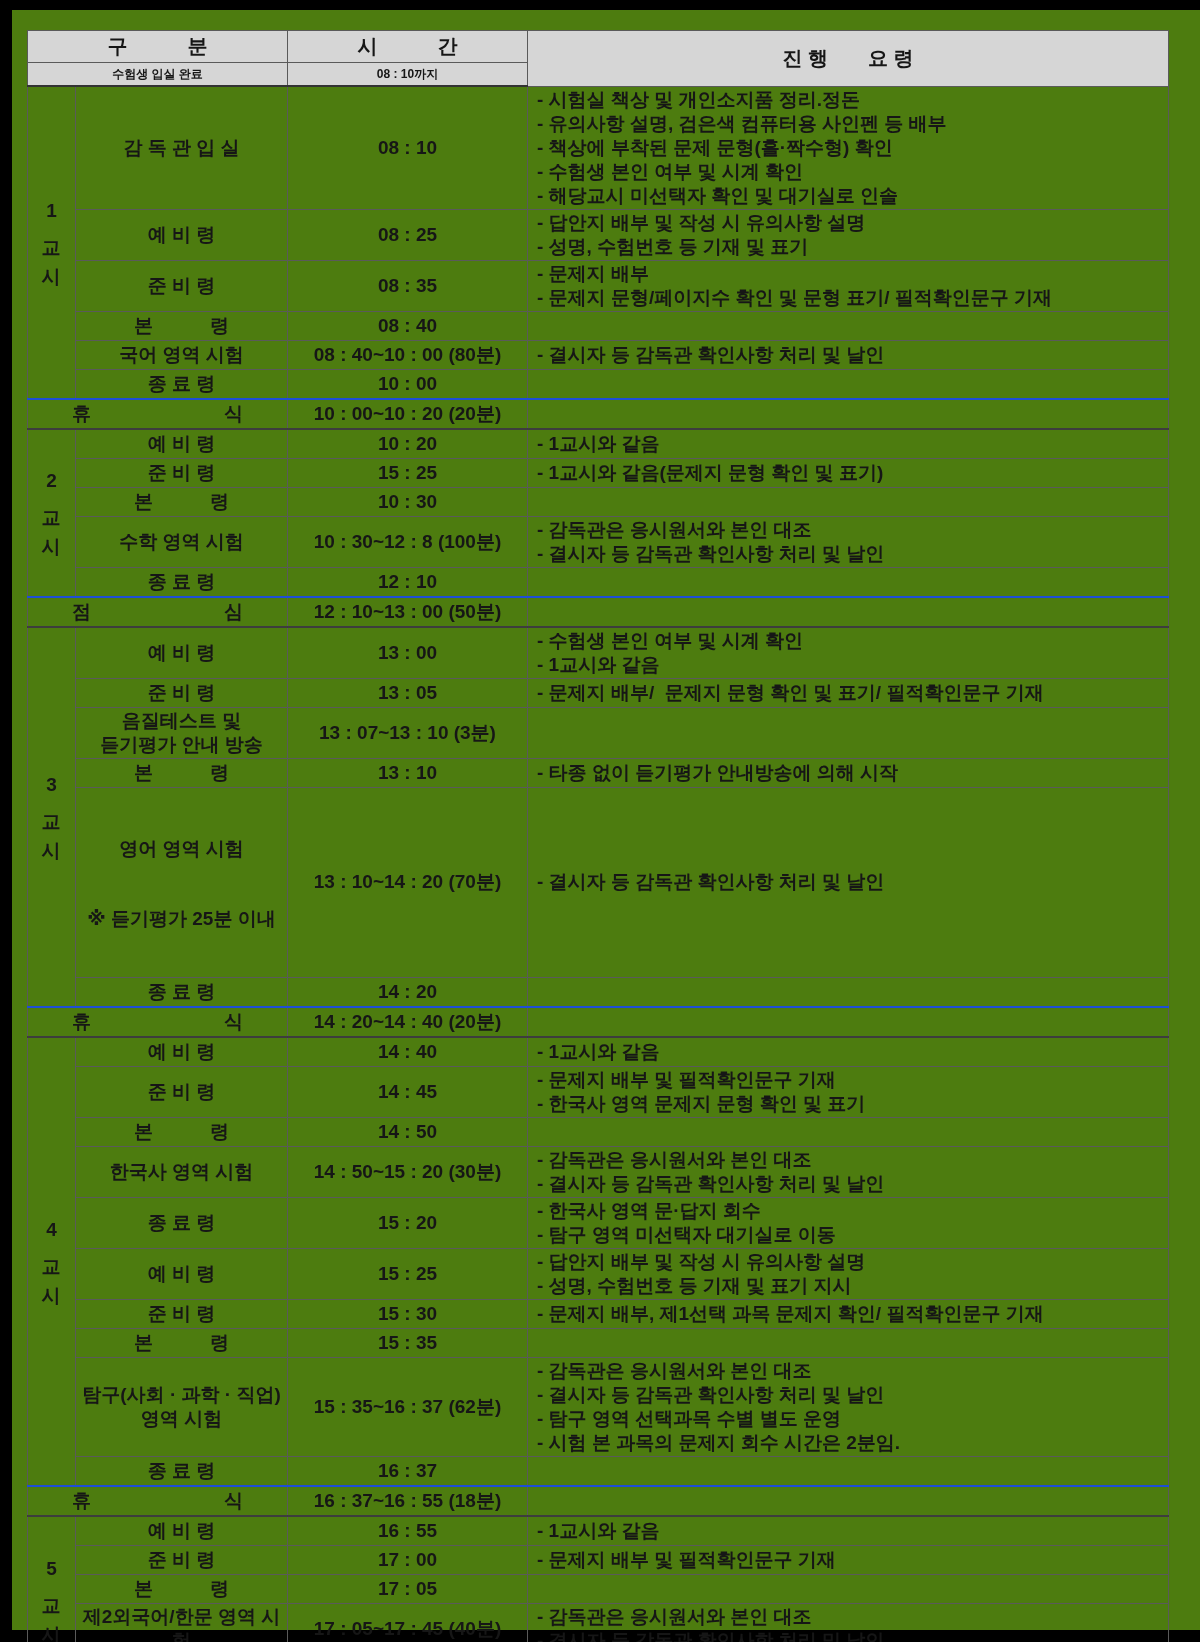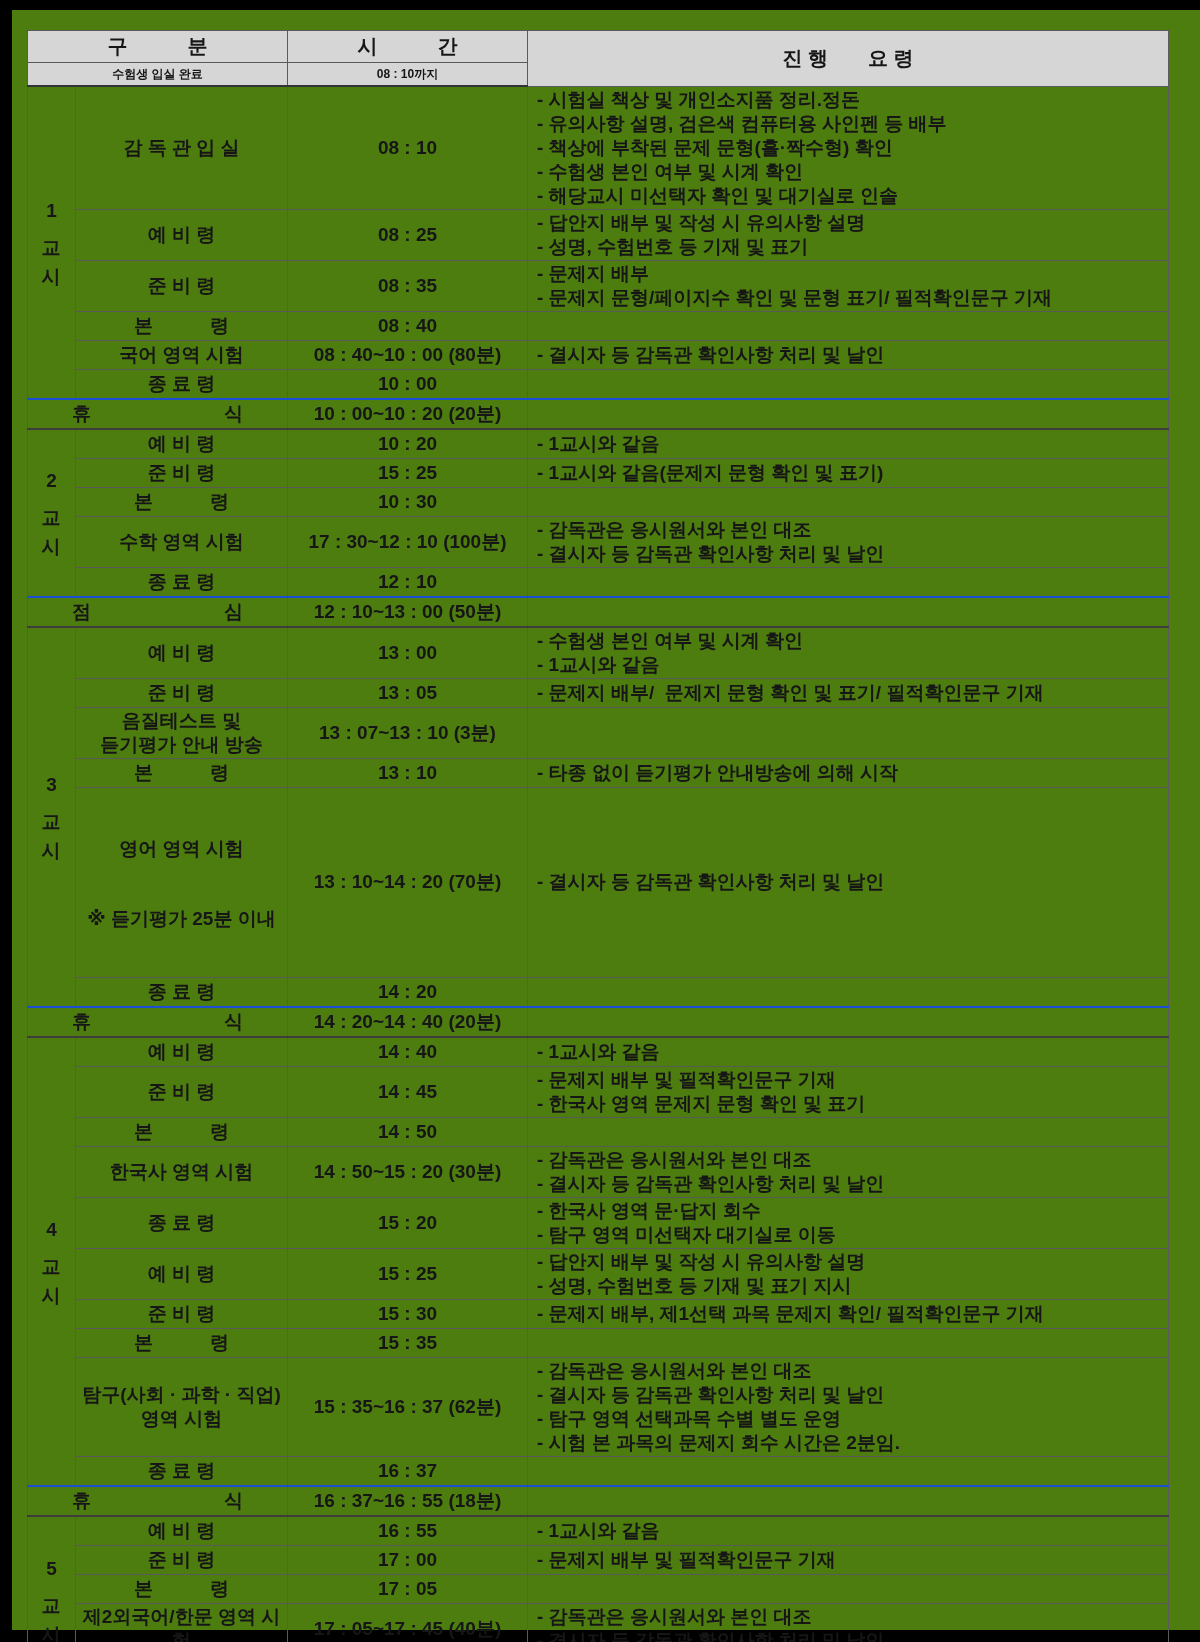--- a/index.html
+++ b/index.html
@@ -166,21 +166,21 @@
           <div class="nl">- 1교시와 같음(문제지 문형 확인 및 표기)</div>
         </td>
       </tr>
       <tr>
         <td class="l">본　　　령</td>
         <td class="t">10 : 30</td>
         <td class="n"></td>
       </tr>
       <tr>
         <td class="l">수학 영역 시험</td>
-        <td class="t">17 : 30~12 : 10 (100분)</td>
+        <td class="t">10 : 30~12 : 8 (100분)</td>
         <td class="n">
           <div class="nl">- 감독관은 응시원서와 본인 대조</div>
           <div class="nl">- 결시자 등 감독관 확인사항 처리 및 날인</div>
         </td>
       </tr>
       <tr>
         <td class="l">종 료 령</td>
         <td class="t">12 : 10</td>
         <td class="n"></td>
       </tr>

